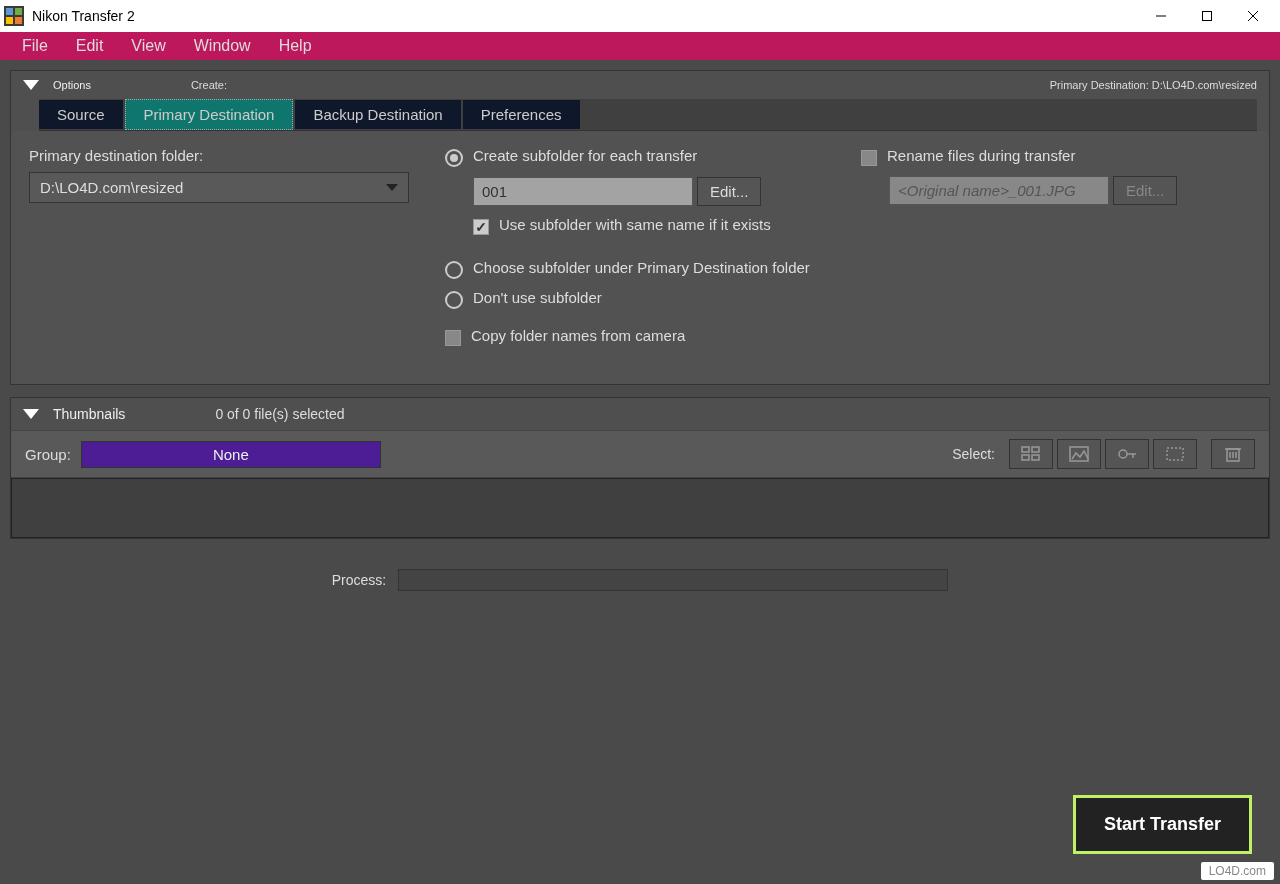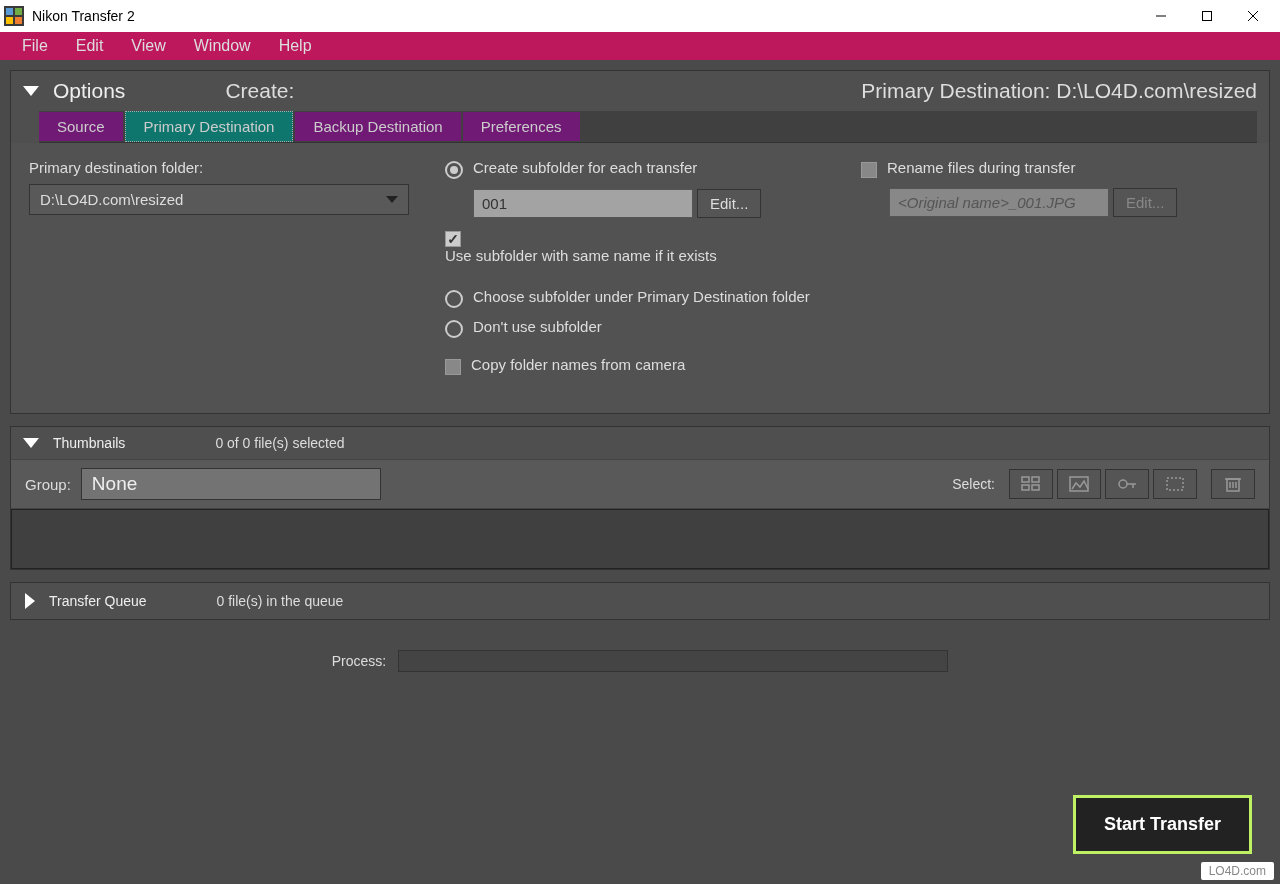--- a/index.html
+++ b/index.html
@@ -11,28 +11,28 @@
 .win-controls { display: flex; }
 .win-btn { width: 46px; height: 30px; display: flex; align-items: center; justify-content: center; cursor: pointer; }
 .win-btn svg { width: 12px; height: 12px; }
 
 .menubar { height: 28px; background: #be185d; display: flex; align-items: center; padding: 0 8px; font-size: 16px; }
 .menubar-item { padding: 4px 14px; color: #ddd; cursor: pointer; }
 
 .content { padding: 10px; }
 
 .panel { background: #4f4f4f; border: 1px solid #333; margin-bottom: 12px; }
-.panel-header { display: flex; align-items: center; padding: 8px 12px; font-size: 21px; }
+.panel-header { display: flex; align-items: center; padding: 8px 12px; font-size: 11px; }
 .triangle-down { width: 0; height: 0; border-left: 8px solid transparent; border-right: 8px solid transparent; border-top: 10px solid #fff; margin-right: 14px; cursor: pointer; }
 .triangle-right { width: 0; height: 0; border-top: 8px solid transparent; border-bottom: 8px solid transparent; border-left: 10px solid #fff; margin-right: 14px; margin-left: 2px; cursor: pointer; }
 .panel-title { color: #eee; margin-right: 100px; }
 .panel-header-right { margin-left: auto; color: #ddd; }
 
 .tabs { display: flex; background: #404040; padding: 0; margin: 0 12px 0 28px; align-items: center; border-bottom: 1px solid #333;}
-.tab { padding: 6px 18px; color: #ccc; cursor: pointer; background: #701a75; margin-right: 2px; font-size: 15px; }
+.tab { padding: 6px 18px; color: #ccc; cursor: pointer; background: #0f172a; margin-right: 2px; font-size: 15px; }
 .tab.active { background: #0f766e; border: 1px dotted #aaa; }
 
 .panel-body { padding: 16px 18px 28px 18px; display: flex; gap: 36px; background: #525252; }
 .col-left { width: 380px; }
 .col-mid { width: 380px; }
 .col-right { flex: 1; }
 
 .field-label { color: #ddd; font-size: 15px; margin-bottom: 8px; display: block; }
 
 .select { background: #595959; border: 1px solid #333; color: #ddd; padding: 6px 10px; width: 100%; display: flex; align-items: center; justify-content: space-between; cursor: pointer; font-size: 15px; }
@@ -49,21 +49,21 @@
 .text-input { background: #a3a3a3; color: #333; border: 1px solid #555; padding: 5px 8px; width: 220px; font-size: 15px; }
 .text-input.disabled { background: #888; color: #555; font-style: italic;}
 .edit-btn { background: #555; color: #ddd; border: 1px solid #333; padding: 5px 12px; cursor: pointer; font-size: 15px; }
 .edit-btn.disabled { color: #888; cursor: default; }
 
 .thumb-header { display: flex; align-items: center; padding: 8px 12px; }
 .thumb-count { margin-left: 90px; }
 
 .thumb-toolbar { background: #595959; padding: 8px 14px; display: flex; align-items: center; border-top: 1px solid #444; border-bottom: 1px solid #444;}
 .group-label { margin-right: 10px; font-size: 15px; }
-.group-select { background: #737373; border: 1px solid #333; color: #eee; padding: 4px 10px; width: 300px; display: flex; align-items: center; justify-content: flex-start; cursor: pointer; font-size: 19px; }
+.group-select { background: #4c1d95; border: 1px solid #333; color: #eee; padding: 4px 10px; width: 300px; display: flex; align-items: center; justify-content: center; cursor: pointer; font-size: 15px; }
 .select-label-right { margin-left: auto; margin-right: 10px; }
 .icon-btn { width: 44px; height: 30px; background: #555; border: 1px solid #333; margin-left: 4px; display: flex; align-items: center; justify-content: center; cursor: pointer; }
 .icon-btn svg { width: 22px; height: 18px; stroke: #999; fill: none; stroke-width: 1.5;}
 .icon-btn.sep { margin-left: 14px; }
 
 .thumb-area { height: 60px; background: #404040; border: 1px solid #222; margin: 0; }
 
 .queue-header { display: flex; align-items: center; padding: 10px 12px; }
 .queue-count { margin-left: 70px; }
 
@@ -148,21 +148,21 @@
 
       <div class="col-mid">
         <div class="radio-row">
           <div class="radio checked"></div>
           <span>Create subfolder for each transfer</span>
         </div>
         <div class="inline-edit">
           <input class="text-input" value="001" style="">
           <button class="edit-btn">Edit...</button>
         </div>
-        <div class="check-row" style="flex-direction:column;">
+        <div class="check-row" style="margin-left:28px;">
           <div class="checkbox checked"></div>
           <span>Use subfolder with same name if it exists</span>
         </div>
         <div style="height:14px"></div>
         <div class="radio-row">
           <div class="radio"></div>
           <span>Choose subfolder under Primary Destination folder</span>
         </div>
         <div class="radio-row">
           <div class="radio"></div>
@@ -233,27 +233,20 @@
             <line x1="3" y1="4" x2="19" y2="4"></line>
             <line x1="8" y1="7" x2="8" y2="13"></line>
             <line x1="11" y1="7" x2="11" y2="13"></line>
             <line x1="14" y1="7" x2="14" y2="13"></line>
           </svg>
         </div>
     </div>
     <div class="thumb-area"></div>
   </div>
 
-  <div class="panel">
-    <div class="queue-header">
-      <div class="triangle-right"></div>
-      <span class="panel-title" style="margin-right:0;">Transfer Queue</span>
-      <span class="queue-count">0 file(s) in the queue</span>
-    </div>
-  </div>
 
   <div class="process-bar">
     <span class="process-label">Process:</span>
     <div class="progress"></div>
   </div>
 
 </div>
 
 <button class="start-btn">Start Transfer</button>
 

